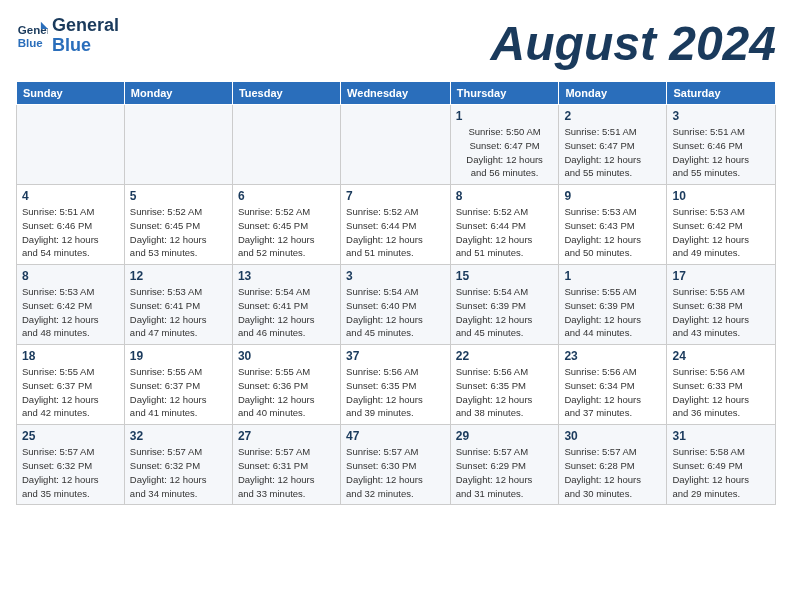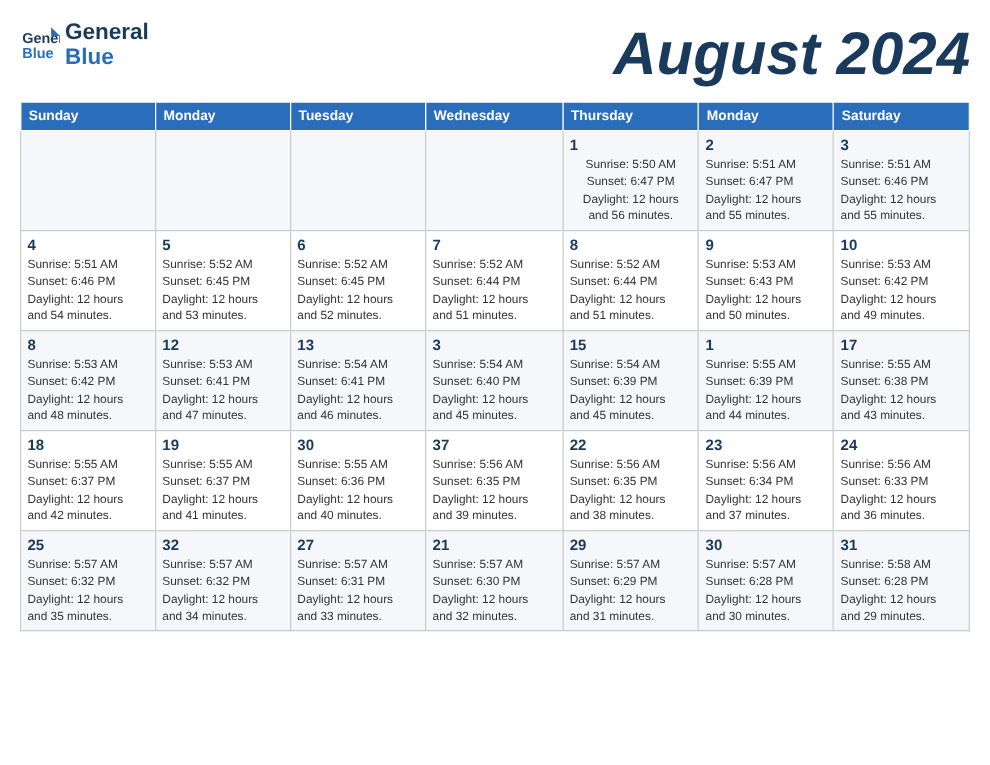--- a/index.html
+++ b/index.html
@@ -317,21 +317,21 @@
 and 34 minutes.</div>
         </td>
         <td>
           <span class="day-number">27</span>
           <div class="day-detail" style="white-space: pre-line;">Sunrise: 5:57 AM
 Sunset: 6:31 PM
 Daylight: 12 hours
 and 33 minutes.</div>
         </td>
         <td>
-          <span class="day-number">21</span>
+          <span class="day-number">47</span>
           <div class="day-detail" style="white-space: pre-line;">Sunrise: 5:57 AM
 Sunset: 6:30 PM
 Daylight: 12 hours
 and 32 minutes.</div>
         </td>
         <td>
           <span class="day-number">29</span>
           <div class="day-detail" style="white-space: pre-line;">Sunrise: 5:57 AM
 Sunset: 6:29 PM
 Daylight: 12 hours
@@ -340,19 +340,19 @@
         <td>
           <span class="day-number">30</span>
           <div class="day-detail" style="white-space: pre-line;">Sunrise: 5:57 AM
 Sunset: 6:28 PM
 Daylight: 12 hours
 and 30 minutes.</div>
         </td>
         <td>
           <span class="day-number">31</span>
           <div class="day-detail" style="white-space: pre-line;">Sunrise: 5:58 AM
-Sunset: 6:28 PM
+Sunset: 6:49 PM
 Daylight: 12 hours
 and 29 minutes.</div>
         </td>
       </tr>
     </tbody>
 </table>
 
 </body></html>

